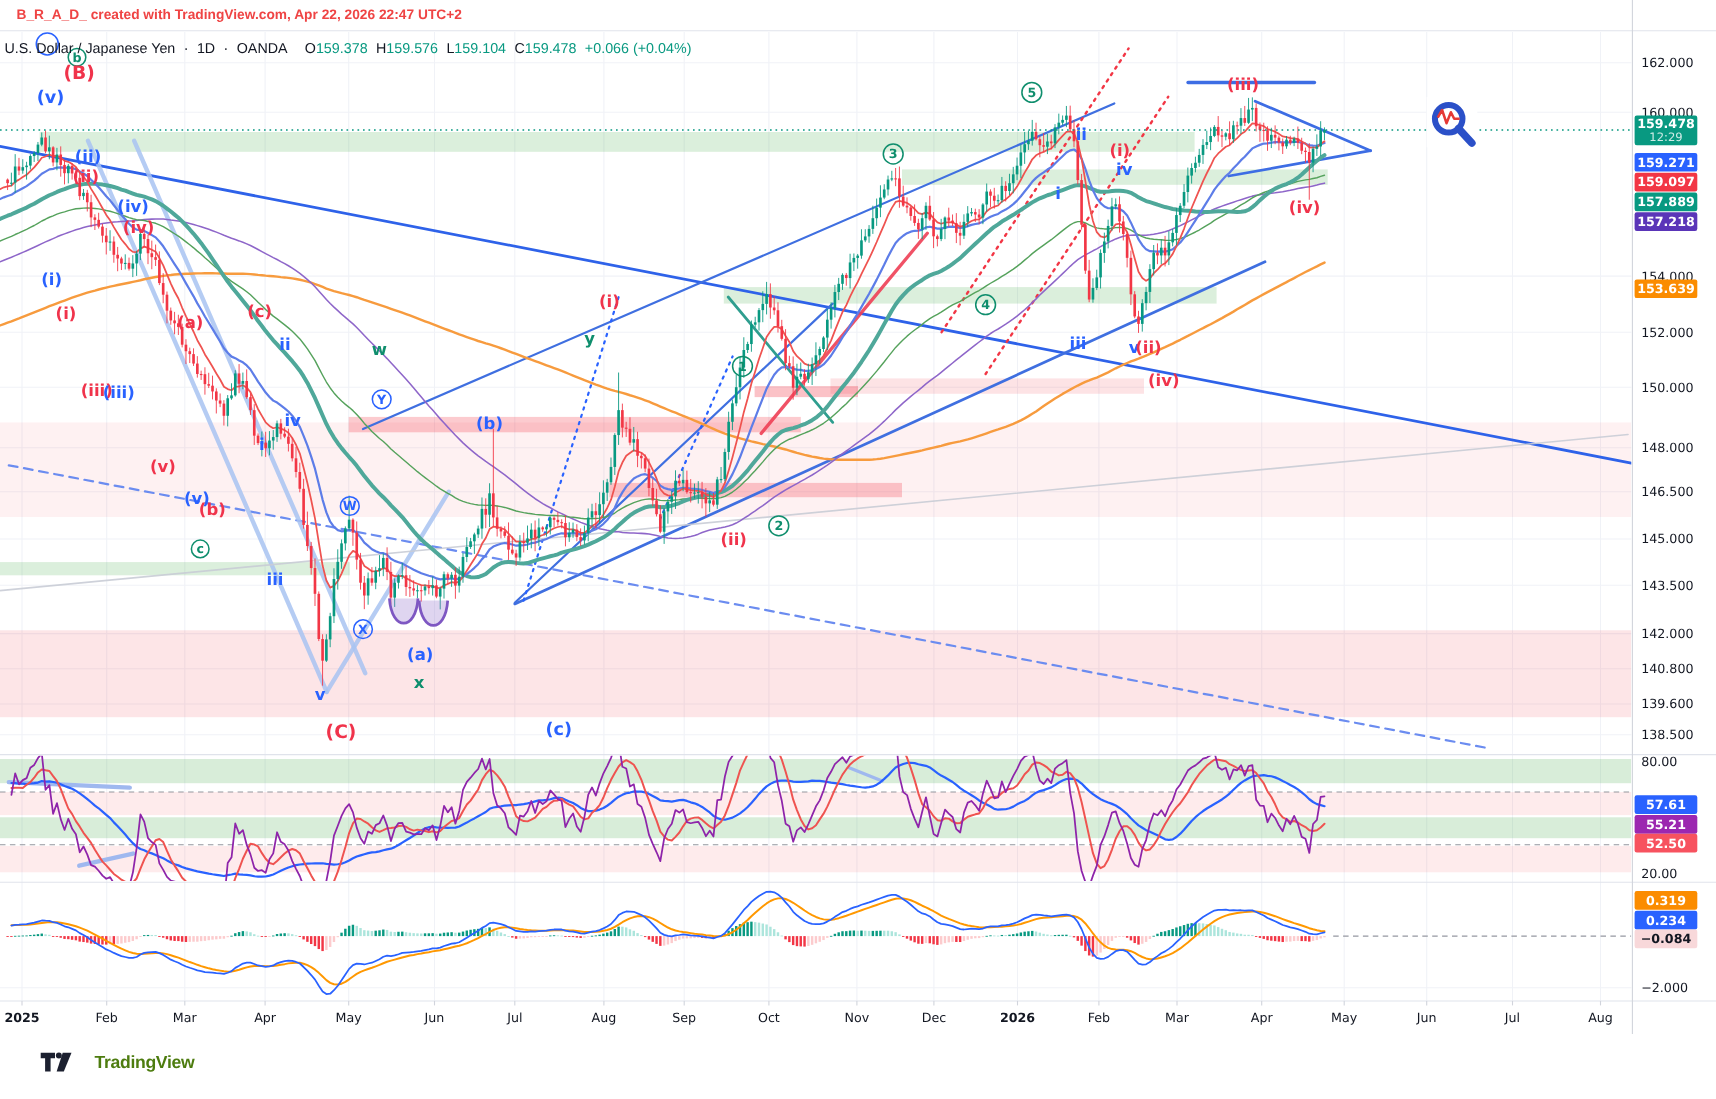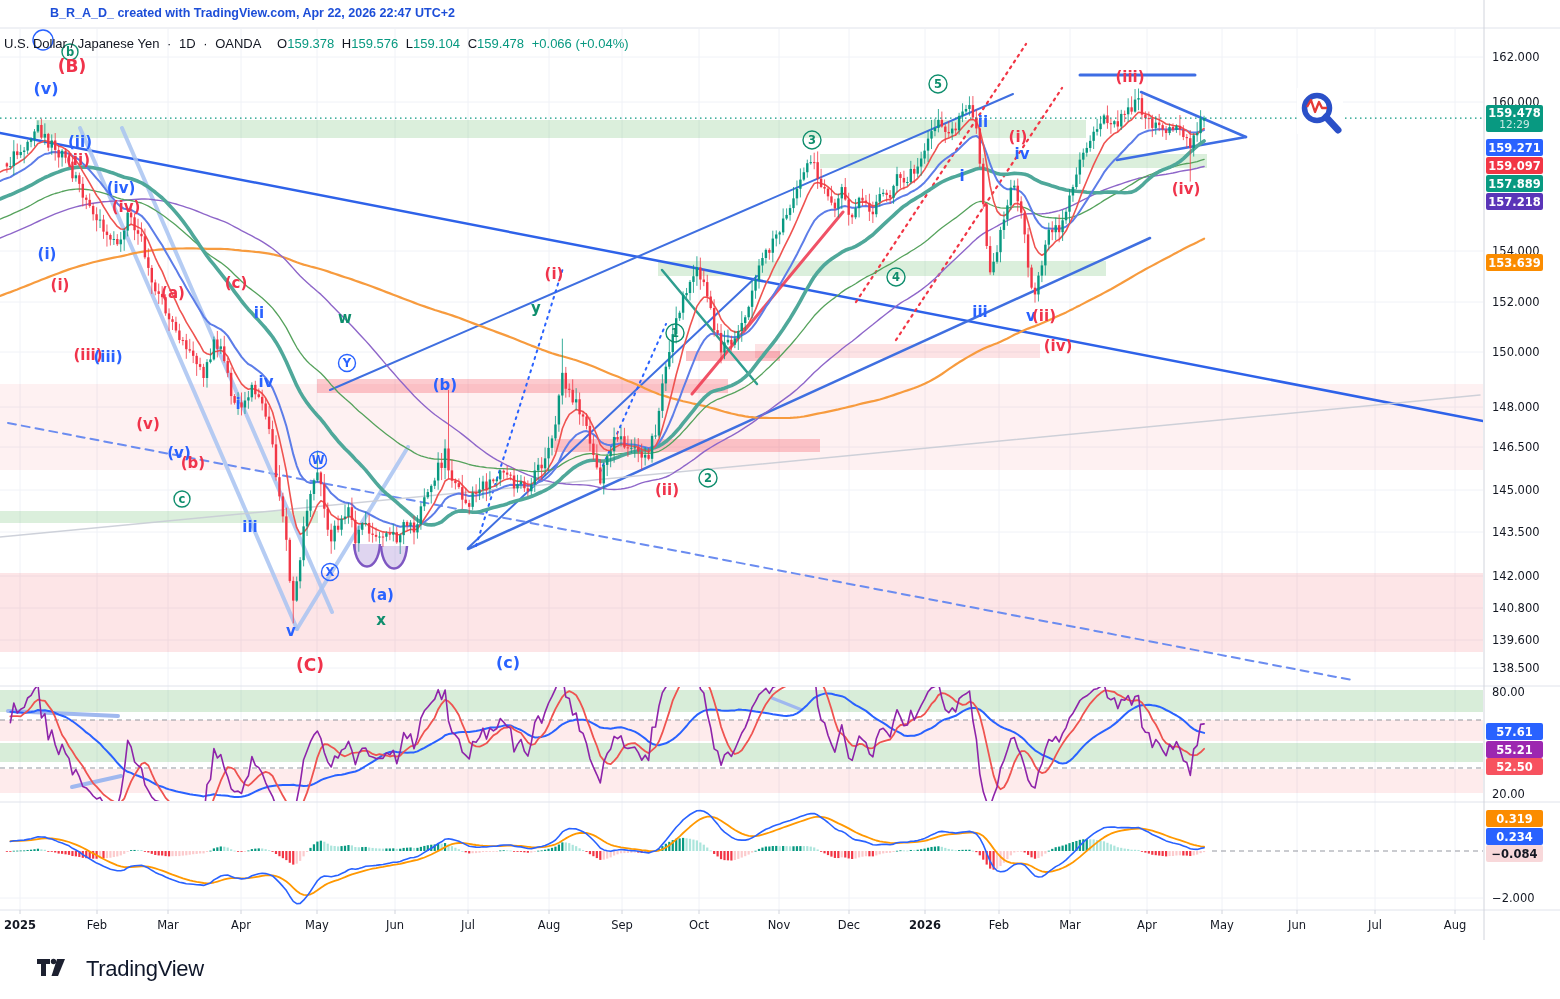--- a/index.html
+++ b/index.html
@@ -1,25 +1,25 @@
 <!DOCTYPE html>
 <html><head>
 <meta charset="utf-8">
 <style>
   html,body{margin:0;padding:0;background:#fff;}
   .page{position:relative;width:1560px;height:999px;background:#fff;overflow:hidden;
         font-family:"Liberation Sans","DejaVu Sans",sans-serif;}
-  .watermark{position:absolute;left:15px;top:6px;font-size:12.5px;font-weight:700;color:#1d4ed8;z-index:3;margin-left:35px;}
+  .watermark{position:absolute;left:15px;top:6px;font-size:12.5px;font-weight:700;color:#ef4444;z-index:3;}
   .symbol-row{position:absolute;left:4px;top:36px;font-size:13px;color:#131722;z-index:3;white-space:nowrap;}
   .symbol-row span{margin-right:4px;}
   .val{color:#089981;}
   .lbl{color:#131722;}
   #chart-svg{position:absolute;left:0;top:0;z-index:2;}
   .logo{position:absolute;left:36px;top:956px;display:flex;align-items:center;gap:10px;z-index:3;}
-  .logo-text{font-size:22px;font-weight:400;color:#0f172a;letter-spacing:-0.3px;}
+  .logo-text{font-size:16px;font-weight:700;color:#4d7c0f;letter-spacing:-0.3px;}
 </style>
 </head>
 <body>
 
 <div class="page">
   <div class="watermark">B_R_A_D_ created with TradingView.com, Apr 22, 2026 22:47 UTC+2</div>
   <div class="symbol-row">
     <span>U.S. Dollar / Japanese Yen</span>
     <span>·</span>
     <span>1D</span>

